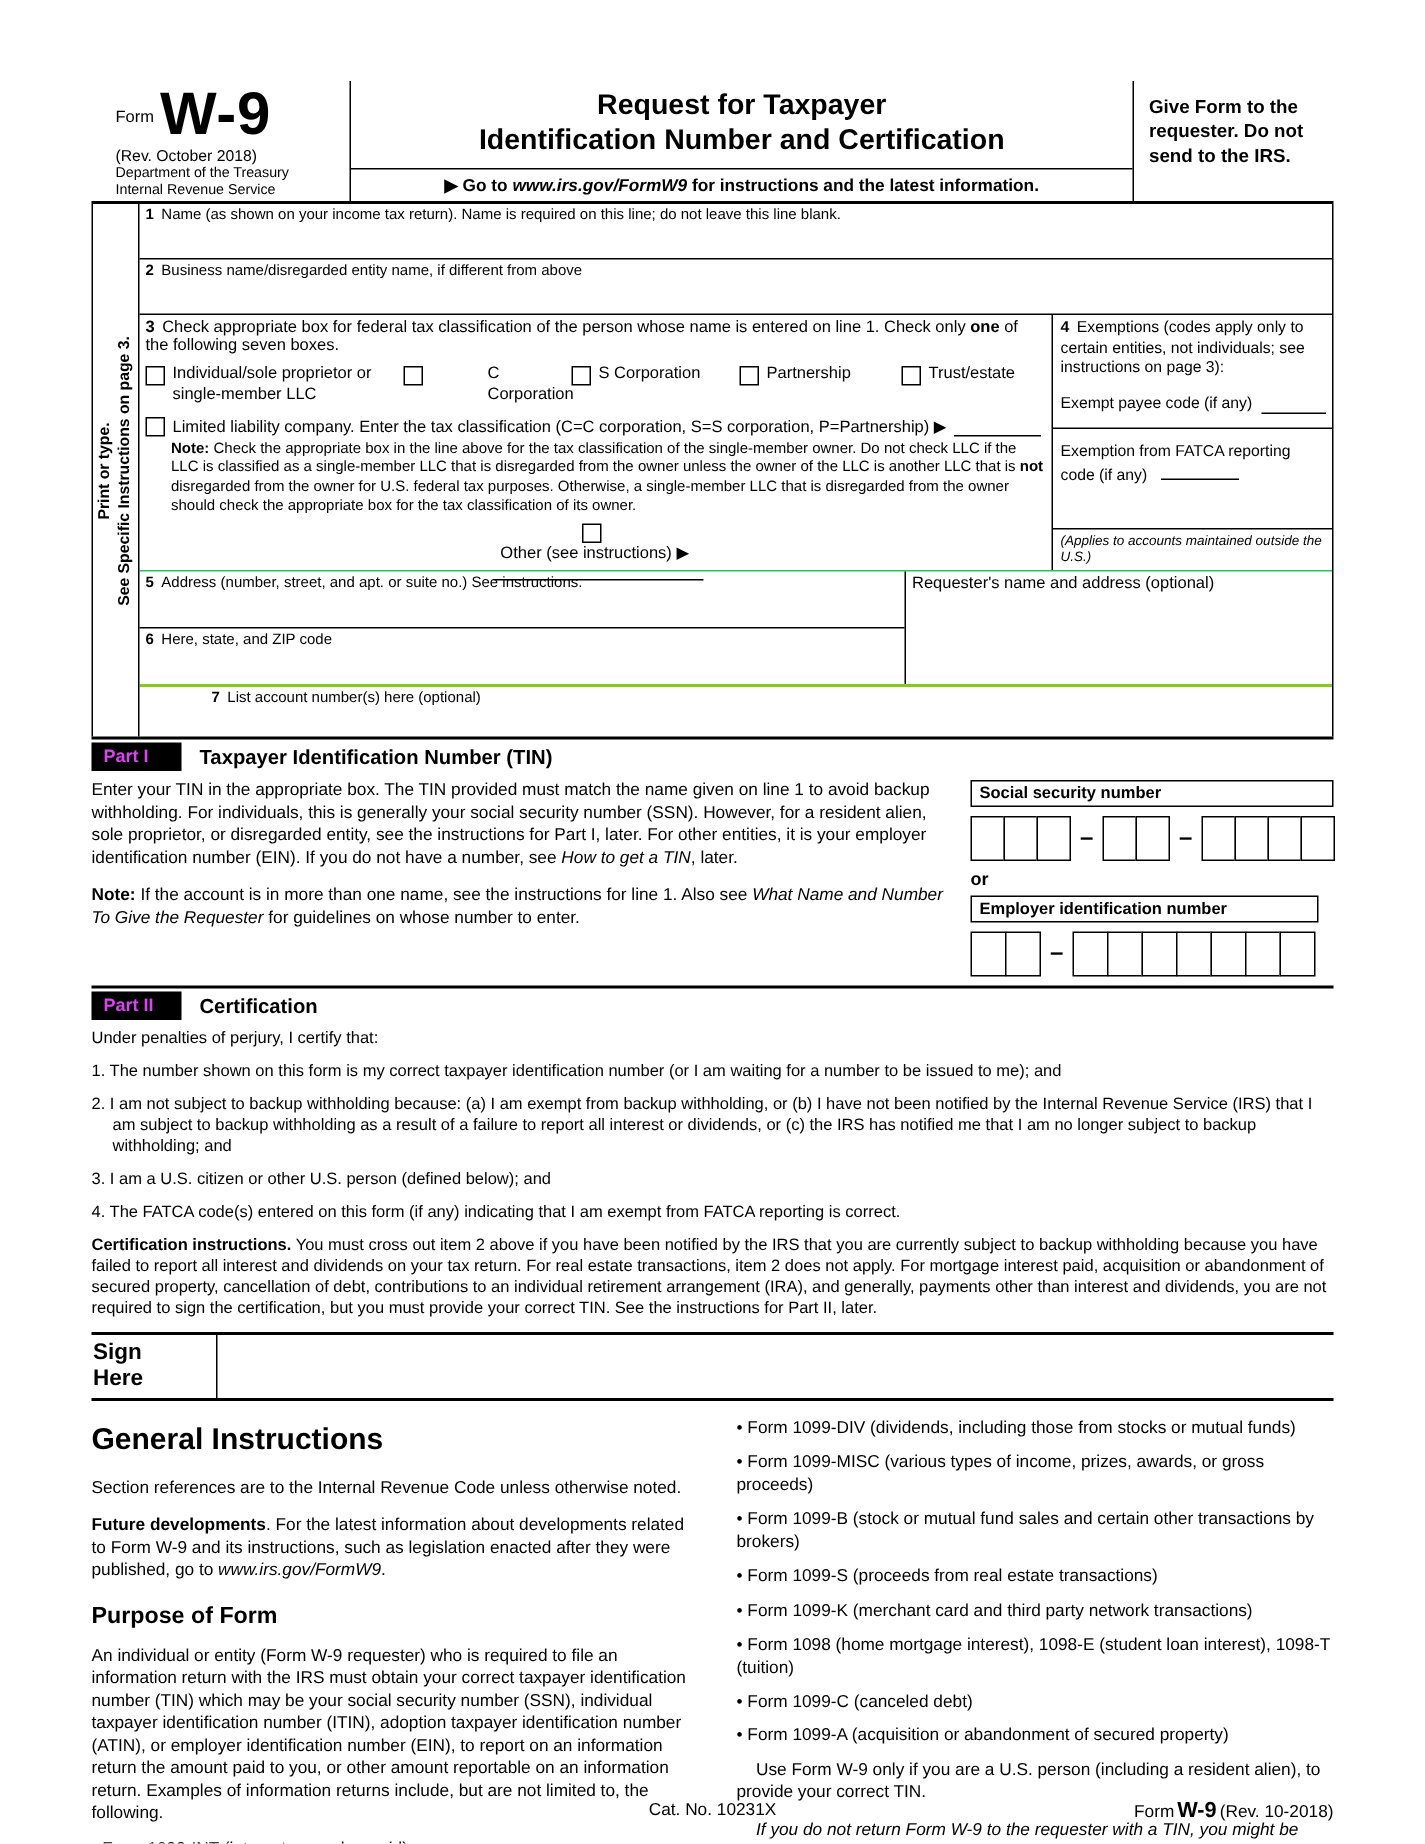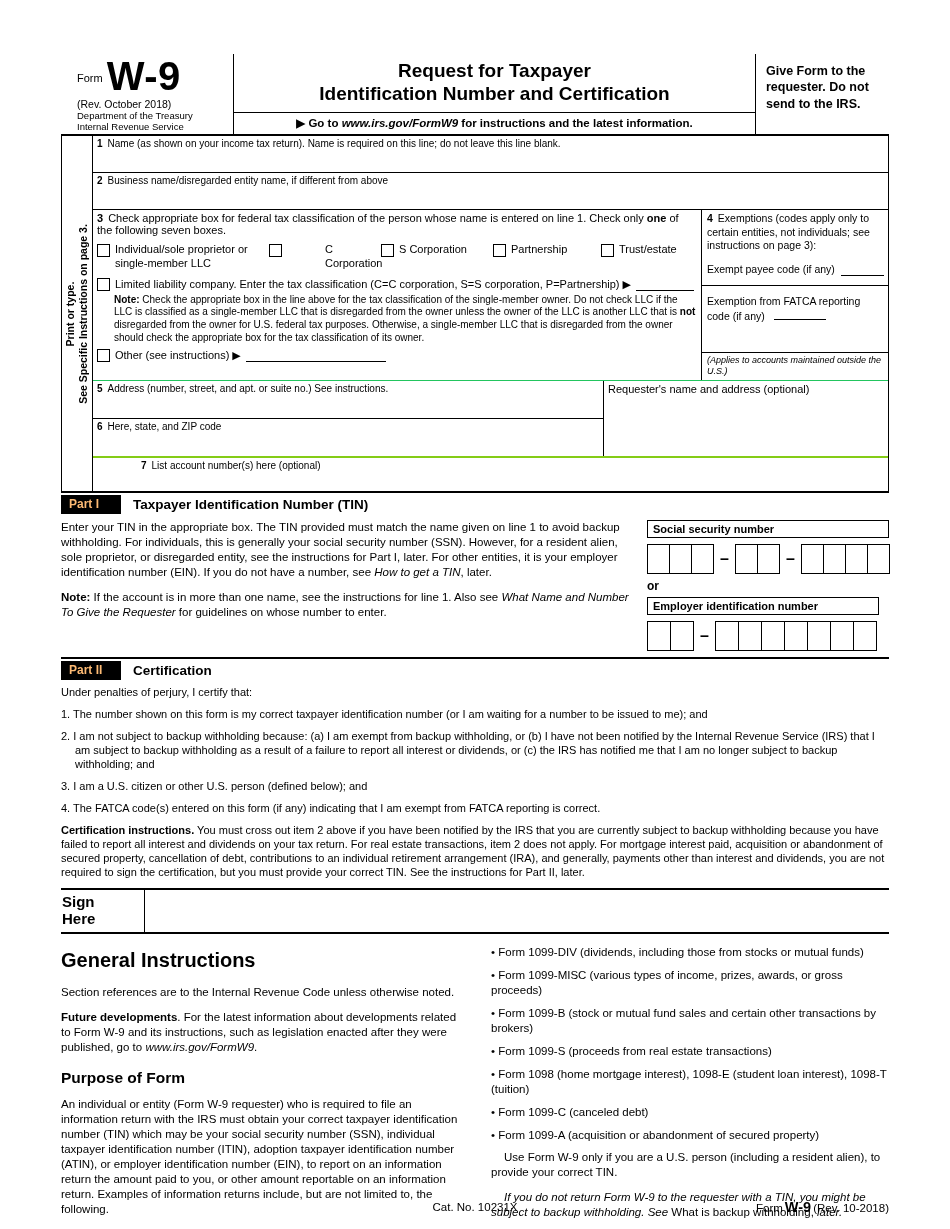--- a/index.html
+++ b/index.html
@@ -41,40 +41,40 @@
   .cb-item.w1{width:172px;}
   .cb-item.w2{width:112px;gap:38px;}
   .cb-item.w3{width:112px;}
   .cb-item.w4{width:108px;}
   .cb{width:11px;height:11px;border:1px solid #000;margin:1px 5px 0 0;flex:none;background:#fff;}
   .cb-label{line-height:1.2;}
   .llc-row{display:flex;align-items:flex-end;margin-top:7px;}
   .blank-line{display:inline-block;border-bottom:1px solid #000;height:11px;}
   .llc-blank{width:58px;margin-left:5px;}
   .note-para{font-size:10px;line-height:1.26;margin:3px 0 0 17px;}
-  .other-row{display:flex;align-items:flex-end;margin-top:4px;}
+  .other-row{display:flex;align-items:center;margin-top:4px;flex-direction:column;}
   .other-blank{width:140px;margin-left:5px;}
 
   .line4{width:186px;box-sizing:border-box;padding:2px 4px 0 5px;display:flex;flex-direction:column;font-size:10.5px;line-height:1.25;}
   .l4-row1{display:flex;align-items:flex-end;margin-top:11px;border-bottom:1px solid #000;padding-bottom:9px;margin-left:-5px;margin-right:-4px;padding-left:5px;padding-right:4px;}
   .l4-blank1{flex:1;margin-left:6px;}
   .l4-row2{margin-top:9px;}
   .l4-blank2{width:52px;margin-left:6px;}
   .applies{margin-top:auto;border-top:1px solid #000;font-size:9px;font-style:italic;padding:2px 1px 3px;margin-left:-5px;margin-right:-4px;padding-left:5px;}
 
   .row567{display:flex;border-bottom:2px solid #84cc16;}
   .col56{flex:1;border-right:1px solid #000;display:flex;flex-direction:column;}
   .line5{height:37px;border-bottom:1px solid #000;}
   .line6{height:37px;border-bottom:none;}
   .requester{width:284px;box-sizing:border-box;padding:2px 4px;font-size:11px;}
   .line7{height:33px;border-bottom:none;margin-left:44px;}
 
   
   .part-bar{border-top:2px solid #000;display:flex;align-items:center;padding:2px 0 3px;}
-  .part-label{background:#000;color:#fdba74;font-weight:bold;font-size:12px;padding:2px 18px 3px 8px;margin-right:12px;min-width:60px;box-sizing:border-box;}
+  .part-label{background:#000;color:#d946ef;font-weight:bold;font-size:12px;padding:2px 18px 3px 8px;margin-right:12px;min-width:60px;box-sizing:border-box;}
   .part-title{font-weight:bold;font-size:13.5px;}
 
   
   .part1-body{display:flex;padding:3px 0 6px;}
   .part1-text{flex:1;font-size:11.5px;line-height:1.28;padding-right:12px;}
   .part1-text p{margin:0 0 11px 0;}
   .tin-col{width:242px;flex:none;}
   .tin-label-box{border:1px solid #000;font-weight:bold;font-size:11px;padding:2px 5px;box-sizing:border-box;}
   .ein-box{width:232px;}
   .cells{display:flex;align-items:center;margin-top:6px;}
@@ -326,20 +326,21 @@
       <p><b>Future developments</b><span>. For the latest information about developments related to Form W-9 and its instructions, such as legislation enacted after they were published, go to </span><span class="url">www.irs.gov/FormW9</span><span>.</span></p>
       <div class="pof-head">Purpose of Form</div>
       <p>An individual or entity (Form W-9 requester) who is required to file an information return with the IRS must obtain your correct taxpayer identification number (TIN) which may be your social security number (SSN), individual taxpayer identification number (ITIN), adoption taxpayer identification number (ATIN), or employer identification number (EIN), to report on an information return the amount paid to you, or other amount reportable on an information return. Examples of information returns include, but are not limited to, the following.</p>
       <div class="bullet">Form 1099-INT (interest earned or paid)</div>
     </div>
     <div class="icol">
       <div class="bullet">Form 1099-DIV (dividends, including those from stocks or mutual funds)</div>
       <div class="bullet">Form 1099-MISC (various types of income, prizes, awards, or gross proceeds)</div>
       <div class="bullet">Form 1099-B (stock or mutual fund sales and certain other transactions by brokers)</div>
       <div class="bullet">Form 1099-S (proceeds from real estate transactions)</div>
+      <div class="bullet">Form 1099-K (merchant card and third party network transactions)</div>
       <div class="bullet">Form 1098 (home mortgage interest), 1098-E (student loan interest), 1098-T (tuition)</div>
       <div class="bullet">Form 1099-C (canceled debt)</div>
       <div class="bullet">Form 1099-A (acquisition or abandonment of secured property)</div>
       <p class="indent">Use Form W-9 only if you are a U.S. person (including a resident alien), to provide your correct TIN.</p>
       <p class="indent italic-para"><span>If you do not return Form W-9 to the requester with a TIN, you might be subject to backup withholding. See </span><span class="roman">What is backup withholding,</span><span> later.</span></p>
     </div>
   </div>
 
   <div class="footer">
     <div class="cat-no">Cat. No. 10231X</div>

